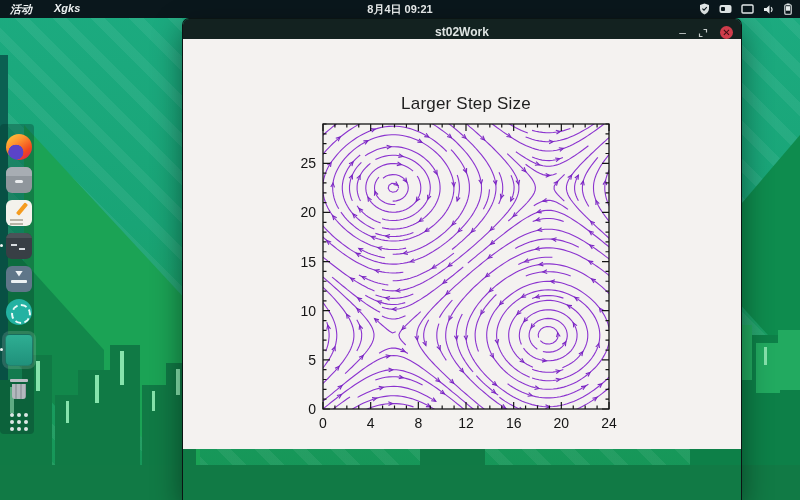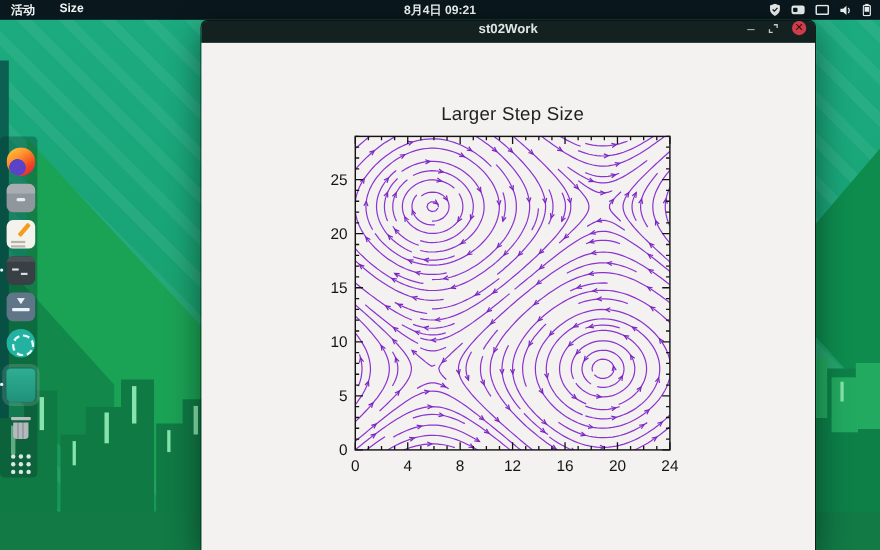--- a/index.html
+++ b/index.html
@@ -17,21 +17,21 @@
     clip-path:polygon(0% 47%, 13% 70%, 13% 92%, 0% 69%); }
   .wp-band3 { position:absolute; inset:0; background:#0e8c4e;
     clip-path:polygon(92% 42%, 100% 27%, 100% 74%, 92% 60%); }
   .wp-darkstrip { position:absolute; left:0; top:55px; width:8px; height:440px; background:#0b6052; }
   .wp-dockshade { position:absolute; left:0; top:124px; width:34px; height:310px; background:rgba(3,44,37,0.30); border-radius:4px; }
   .wp-skyline { position:absolute; left:0; bottom:0; width:800px; height:175px; }
 
   
   .topbar { position:absolute; left:0; top:0; width:800px; height:18px; background:#0a171c;
     display:flex; align-items:center; color:#eef2f2; font-size:11px; z-index:40; }
-  .tb-left { display:flex; gap:22px; padding-left:10px; font-weight:bold; }
+  .tb-left { display:flex; gap:22px; padding-left:10px; font-weight:bold;font-style:italic; }
   .tb-center { position:absolute; left:0; right:0; text-align:center; font-weight:bold; pointer-events:none; }
   .tb-right { margin-left:auto; display:flex; align-items:center; gap:9px; padding-right:8px; z-index:2; }
   .tb-item { cursor:default; }
   .tray-svg { display:block; }
 
   
   .dock { position:absolute; left:4px; top:130px; width:34px; z-index:30; }
   .dock-item { position:relative; width:30px; height:33px; display:flex; align-items:center; justify-content:center; }
   .run-dot { position:absolute; left:-4px; top:50%; width:3px; height:3px; margin-top:-2px;
     border-radius:50%; background:#f2f6f5; }
@@ -66,27 +66,27 @@
   .ic-trash::after { content:""; position:absolute; left:6px; top:8px; width:14px; height:15px; border-radius:0 0 3px 3px;
     background:repeating-linear-gradient(90deg,#b4b9be 0 3px,#999fa5 3px 5px); }
   .ic-grid { background:transparent; display:grid; grid-template-columns:repeat(3,4px); grid-template-rows:repeat(3,4px);
     gap:3px; width:auto; height:auto; border-radius:0; }
   .ic-grid span { width:4px; height:4px; border-radius:50%; background:#dde7e5; }
 
   
   .window { position:absolute; left:182px; top:18px; width:560px; height:482px; z-index:50;
     border-radius:7px 7px 0 0; box-shadow:0 10px 30px rgba(0,0,0,0.45); overflow:hidden;
     border:1px solid #0b1413; border-bottom:none; }
-  .titlebar { height:20px; background:#132220; display:flex; align-items:flex-start; position:relative; cursor:default; }
+  .titlebar { height:20px; background:#132220; display:flex; align-items:flex-end; position:relative; cursor:default; }
   .tb-title { position:absolute; left:0; right:0; text-align:center; color:#dfe5e3; font-size:12px; font-weight:bold; pointer-events:none; }
   .tb-controls { margin-left:auto; display:flex; align-items:center; gap:12px; padding-right:8px; z-index:2; }
   .wbtn { color:#c4cbc9; font-size:12px; line-height:12px; cursor:pointer; }
   .wbtn-close { width:13px; height:13px; border-radius:50%; background:#cf3d4b; color:#3a0d12; font-size:10px;
     display:flex; align-items:center; justify-content:center; font-weight:bold; }
-  .content { position:relative; width:100%; height:462px; background:#f4f2f0; }
+  .content { position:relative; width:100%; height:410px; background:#f4f2f0; }
 
   
   .chart-title { position:absolute; left:140px; top:55px; width:286px; text-align:center;
     font-size:17px; color:#1f1f1f; letter-spacing:0.2px; }
   .chart-svg { position:absolute; left:100px; top:40px; }
 </style>
 </head>
 <body>
 
 <div class="screen">
@@ -128,21 +128,21 @@
       <rect x="736" y="4" width="4" height="22"></rect>
         <rect x="764" y="22" width="3" height="18"></rect>
     </g>
     <rect x="0" y="140" width="800" height="35" fill="#117a45"></rect>
   </svg>
   <div class="wp-dockshade"></div>
 
   <div class="topbar">
     <div class="tb-left">
       <span class="tb-item">活动</span>
-      <span class="tb-item">Size</span>
+      <span class="tb-item">Xgks</span>
     </div>
     <div class="tb-center">8月4日 09:21</div>
     <div class="tb-right">
       <svg class="tray-svg" width="11" height="12" viewBox="0 0 11 12">
         <path d="M5.5 0.5 L10 2 V5.5 C10 8.5 8 10.4 5.5 11.5 C3 10.4 1 8.5 1 5.5 V2 Z" fill="#e6ecec"></path>
         <path d="M3.4 5.6 L5 7.2 L7.8 4.2" stroke="#0a171c" stroke-width="1.1" fill="none"></path>
       </svg>
       <svg class="tray-svg" width="13" height="10" viewBox="0 0 13 10">
         <rect x="0.5" y="1" width="12" height="8" rx="2" fill="#e6ecec"></rect>
         <rect x="2" y="3" width="4" height="4" rx="1" fill="#0a171c"></rect>

